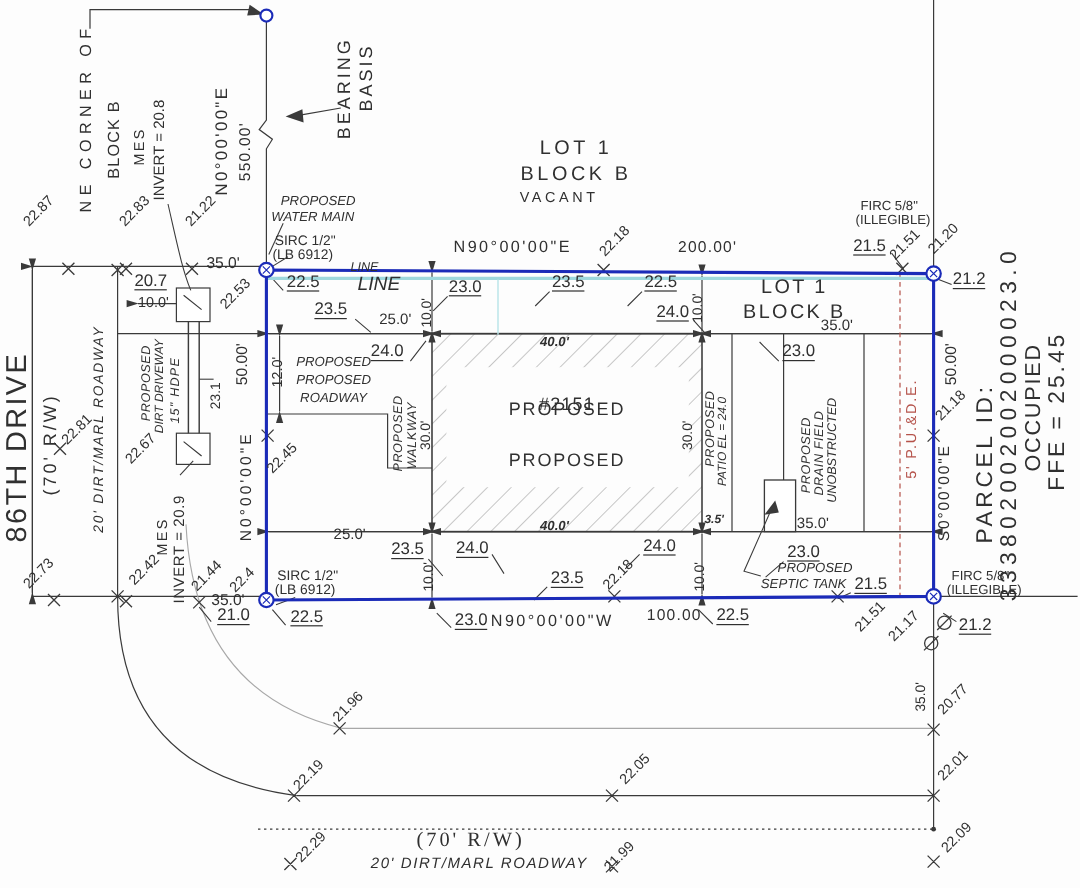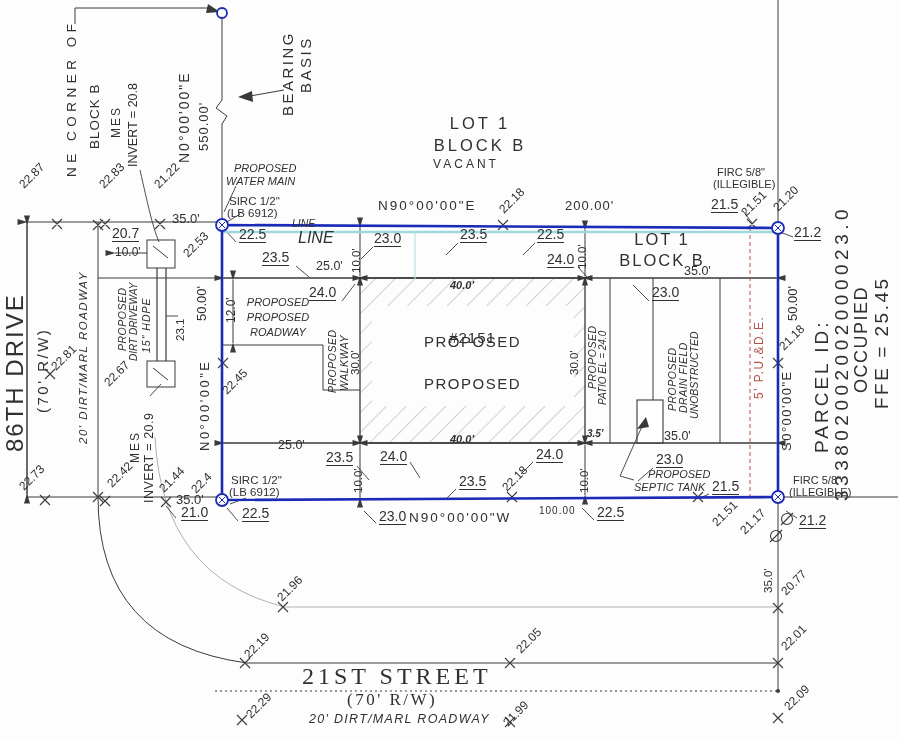--- a/index.html
+++ b/index.html
@@ -130,38 +130,37 @@
     <circle cx="787" cy="519" r="5.5"></circle>
     <path d="M781,525 L793,513"></path>
     <circle cx="776" cy="536" r="5.5"></circle>
     <path d="M770,542 L782,530"></path>
   </g>
 </svg>
 
 <span class="t v" style="left:3px;top:452px;font-size:24px;letter-spacing:2px;">86TH DRIVE</span>
 <span class="t v" style="left:35px;top:413px;font-size:15px;letter-spacing:2.5px;">(70' R/W)</span>
 <span class="t v it" style="left:78px;top:444px;font-size:11.5px;letter-spacing:1.5px;">20' DIRT/MARL ROADWAY</span>
-<span class="t ser" style="left:302px;top:664px;font-size:24px;letter-spacing:4px;">21ST STREET</span>
 <span class="t ser" style="left:347px;top:691px;font-size:17px;letter-spacing:2.5px;">(70' R/W)</span>
 <span class="t it" style="left:309px;top:713px;font-size:12.5px;letter-spacing:1.3px;">20' DIRT/MARL ROADWAY</span>
 
 <span class="t ctr" style="left:415px;top:115px;width:130px;font-size:16.5px;letter-spacing:3px;">LOT 1</span>
 <span class="t ctr" style="left:415px;top:137px;width:130px;font-size:16.5px;letter-spacing:3px;">BLOCK B</span>
 <span class="t ctr" style="left:401px;top:158px;width:130px;font-size:12px;letter-spacing:3px;">VACANT</span>
 <span class="t ctr" style="left:612px;top:231px;width:100px;font-size:16.5px;letter-spacing:2px;">LOT 1</span>
 <span class="t ctr" style="left:612px;top:252px;width:100px;font-size:16.5px;letter-spacing:2px;">BLOCK B</span>
 
 <span class="t ctr" style="left:362px;top:314px;width:221px;font-size:15px;letter-spacing:1px;margin-top:16px;">#2151</span>
 <span class="t ctr" style="left:362px;top:334px;width:221px;font-size:15px;letter-spacing:1.5px;">PROPOSED</span>
 <span class="t ctr" style="left:362px;top:376px;width:221px;font-size:15px;letter-spacing:1.5px;">PROPOSED</span>
 
 <span class="t" style="left:378px;top:199px;font-size:13.5px;letter-spacing:2px;">N90°00'00"E</span>
 <span class="t" style="left:565px;top:199px;font-size:13px;letter-spacing:1px;">200.00'</span>
 <span class="t" style="left:409px;top:511px;font-size:13.5px;letter-spacing:2px;">N90°00'00"W</span>
-<span class="t" style="left:539px;top:506px;font-size:10px;letter-spacing:1px;">100.00</span>
+<span class="t" style="left:539px;top:506px;font-size:13px;letter-spacing:1px;">100.00</span>
 <span class="t v" style="left:198px;top:451px;font-size:13px;letter-spacing:2.5px;">N0°00'00"E</span>
 <span class="t v" style="left:195px;top:321px;font-size:13px;">50.00'</span>
 <span class="t v" style="left:780px;top:451px;font-size:13px;letter-spacing:1.5px;">S0°00'00"E</span>
 <span class="t v" style="left:786px;top:321px;font-size:13px;">50.00'</span>
 <span class="t v" style="left:177px;top:163px;font-size:14px;letter-spacing:2px;">N0°00'00"E</span>
 <span class="t v" style="left:197px;top:151px;font-size:13px;letter-spacing:1px;">550.00'</span>
 <span class="t v" style="left:280px;top:116px;font-size:15px;letter-spacing:2.5px;">BEARING</span>
 <span class="t v" style="left:298px;top:93px;font-size:15px;letter-spacing:2.5px;">BASIS</span>
 
 <span class="t v" style="left:65px;top:177px;font-size:13.5px;letter-spacing:4.5px;">NE CORNER OF</span>

